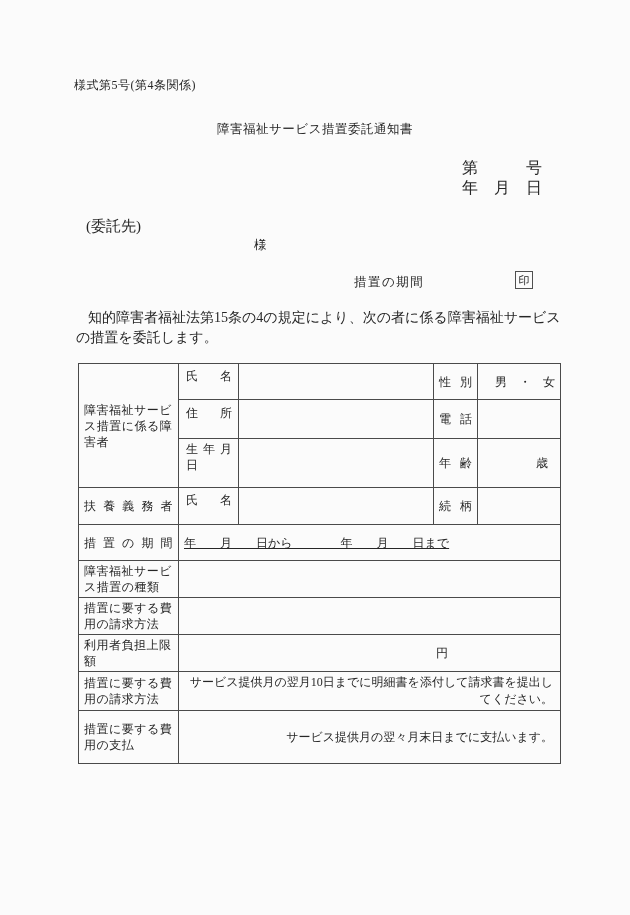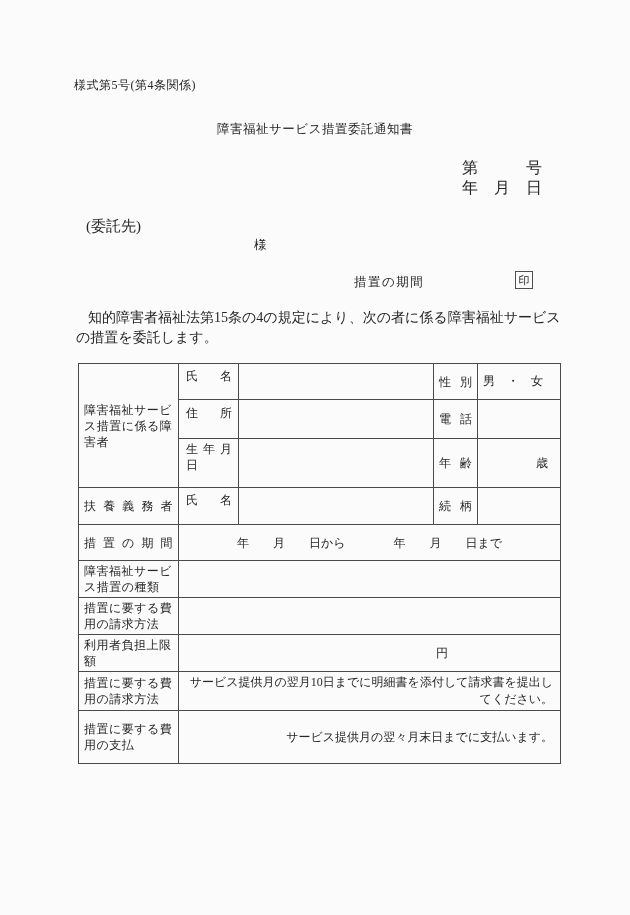--- a/index.html
+++ b/index.html
@@ -30,24 +30,24 @@
     border:1px solid #4a4a4a;
     vertical-align:middle;
     padding:2px 5px;
     line-height:16px;
     overflow:hidden;
   }
   td.lab  { letter-spacing:0.5px; }
   td.sub  { padding:2px 6px 14px 7px; }
   td.rlab { padding:2px 5px; }
   .jl     { text-align:justify; text-align-last:justify; }
-  .ctr    { text-align:left;font-family:Liberation Mono, monospace; }
+  .ctr    { text-align:right; }
   td.age-cell    { text-align:right; padding-right:12px; }
   td.yen-cell    { text-align:center; padding-left:150px; }
-  td.period-cell { text-align:center; }
+  td.period-cell { text-align:left;text-decoration:underline; }
   td.note-cell   { padding:2px 7px; line-height:17px;text-align:right; }
 </style>
 </head>
 <body>
 
 <div class="abs form-no">様式第5号(第4条関係)</div>
 
 <div class="abs title">障害福祉サービス措置委託通知書</div>
 
 <div class="abs docnum">

